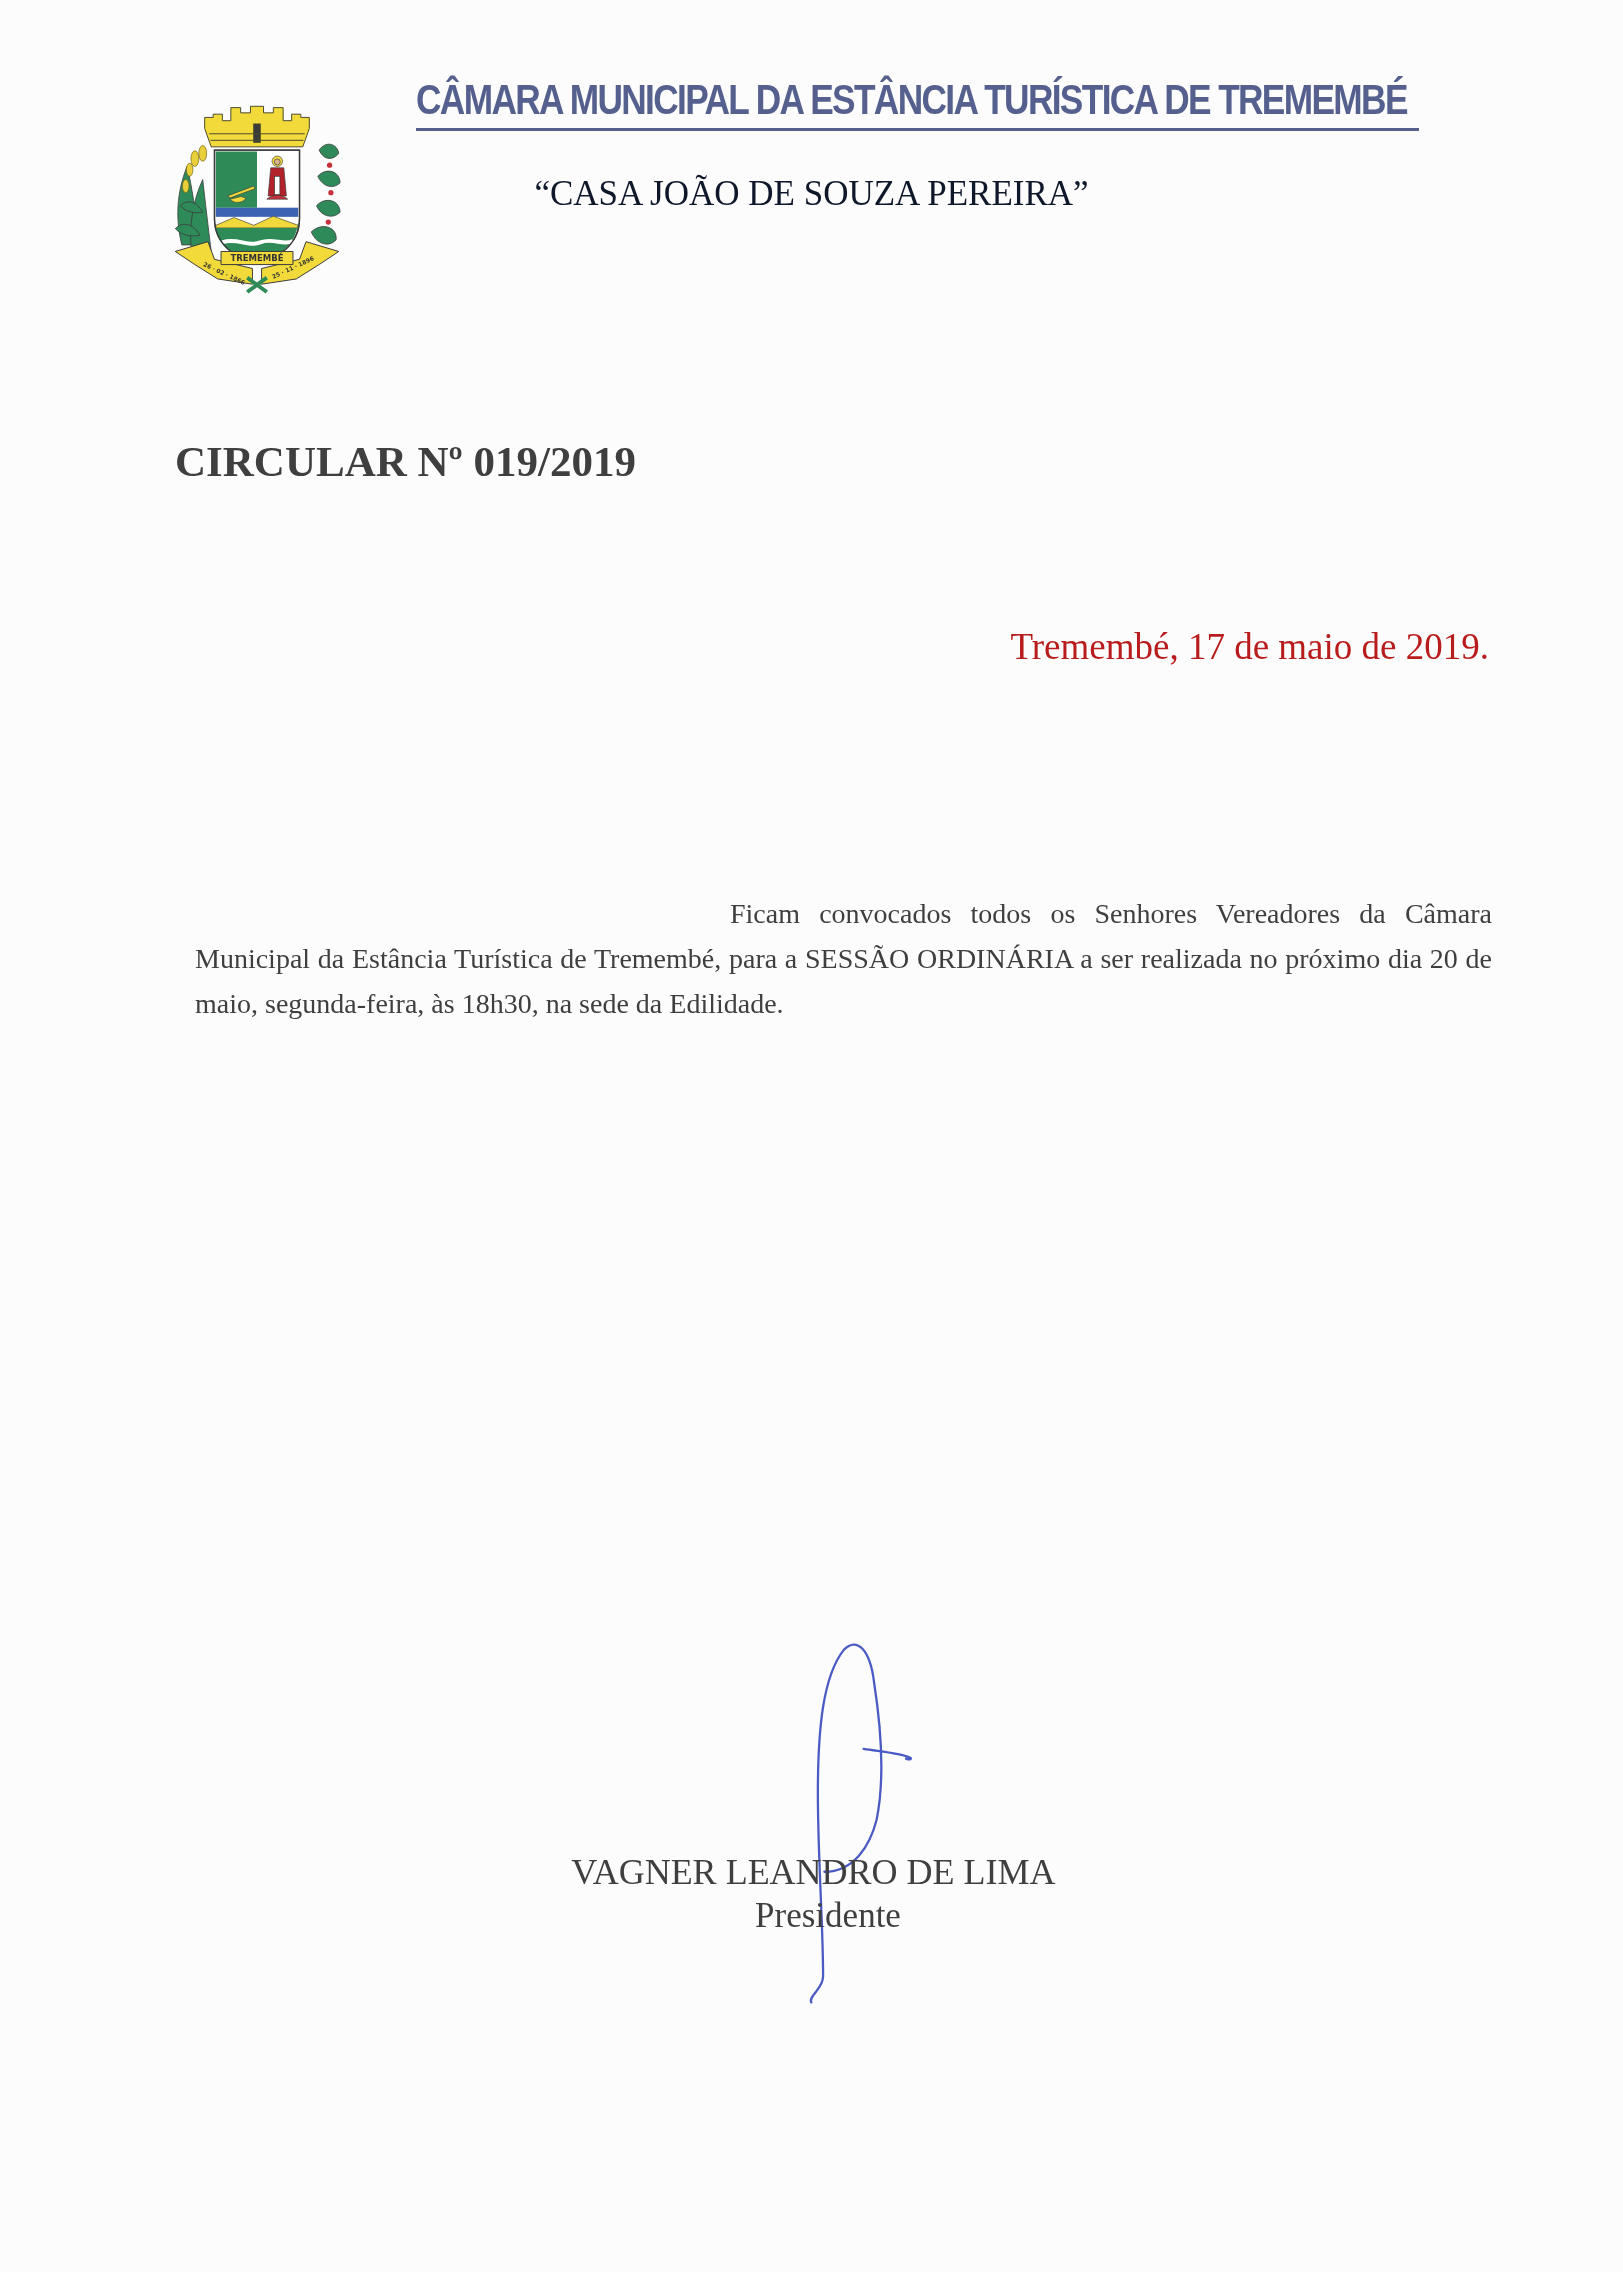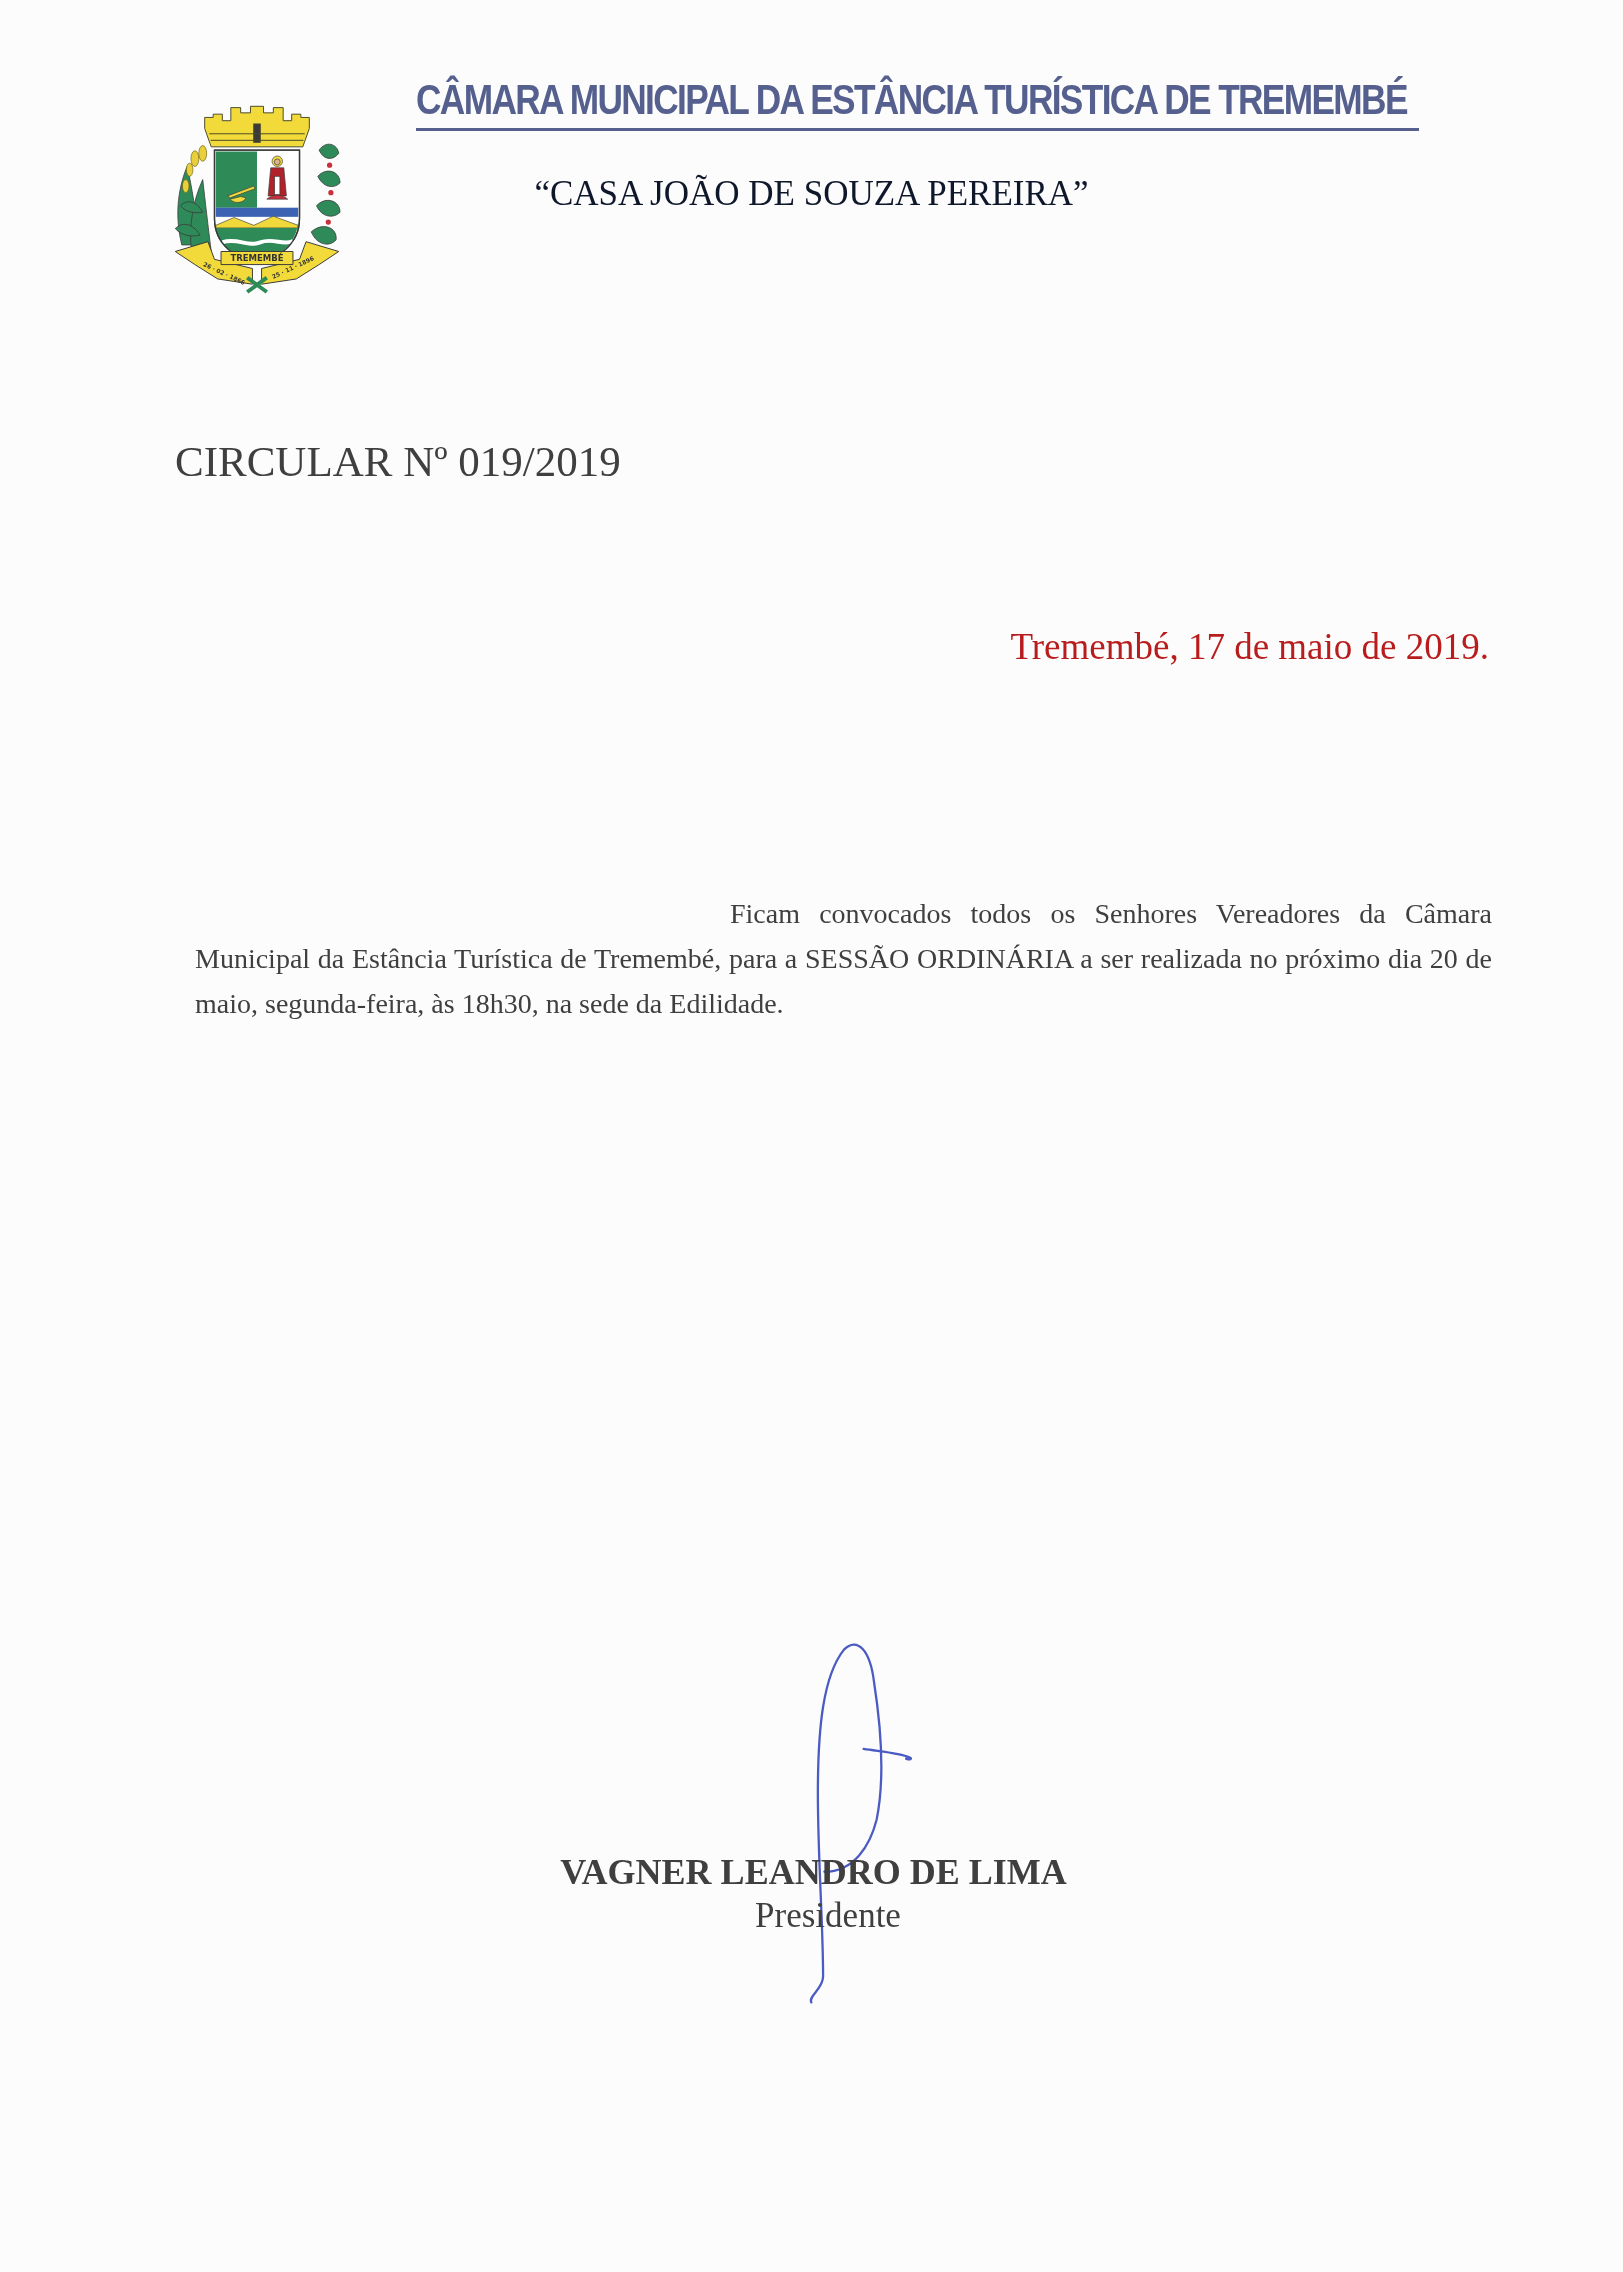--- a/index.html
+++ b/index.html
@@ -68,21 +68,21 @@
       font-size: 35px;
       line-height: 39px;
       color: #0f172a;
       letter-spacing: 0px;
     }
     
     .circular-heading {
       position: absolute;
       left: 175px;
       top: 437px;
-      font-weight: normal;
+      font-weight: bold;
       font-size: 43px;
       line-height: 50px;
       color: #3f3f3f;
       white-space: nowrap;
     }
     .date-line {
       position: absolute;
       right: 134px;
       top: 625px;
       font-size: 37px;
@@ -111,21 +111,21 @@
       pointer-events: none;
     }
     .signer-name {
       position: absolute;
       left: 0;
       width: 100%;
       top: 1851px;
       text-align: center;
       padding-left: 3.9px;
       box-sizing: border-box;
-      font-weight: bold;
+      font-weight: normal;
       font-size: 36px;
       line-height: 42px;
       color: #3f3f3f;
       white-space: nowrap;
     }
     .signer-role {
       position: absolute;
       left: 0;
       width: 100%;
       top: 1895px;

